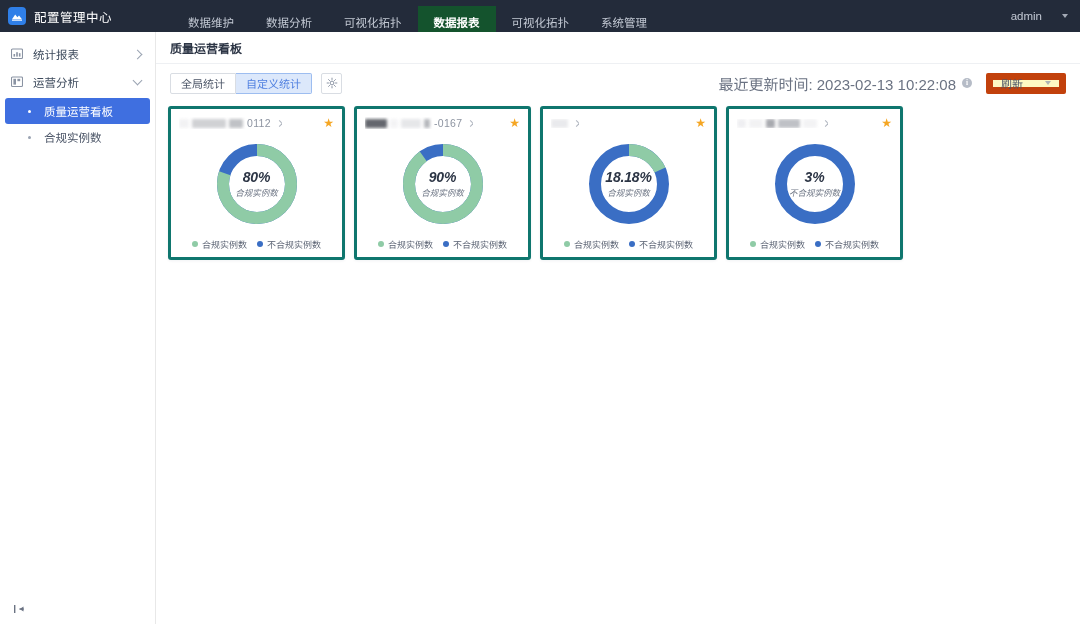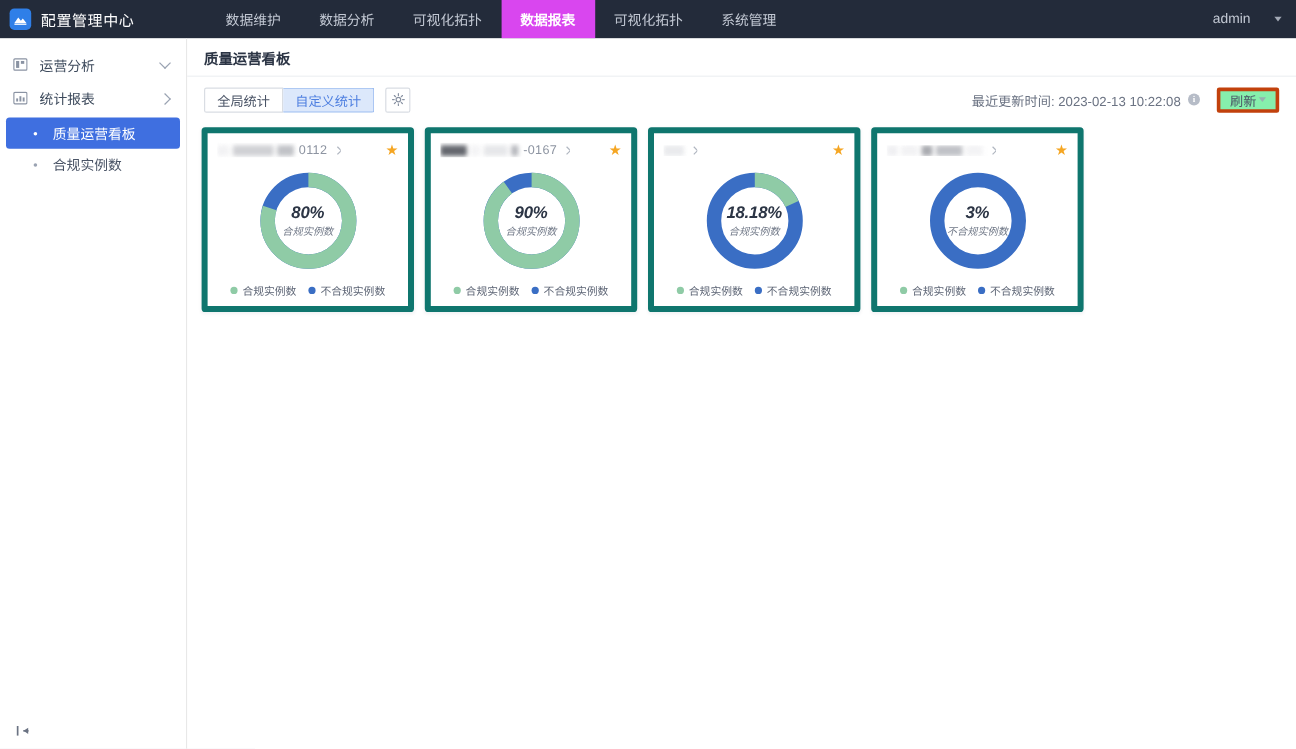--- a/index.html
+++ b/index.html
@@ -20,27 +20,27 @@
   .brand { display: flex; align-items: center; gap: 8px; padding-left: 8px; width: 148px; }
   .logo-box {
     width: 18px; height: 18px; border-radius: 4px;
     background: #2f7fe8; display: flex; align-items: center; justify-content: center;
     flex: none;
   }
   .logo-box svg { display: block; }
   .brand-title {
     color: #ffffff; font-size: 12.5px; letter-spacing: .5px; white-space: nowrap;
   }
-  .nav { display: flex; align-items: center; height: 20px; margin-left: 24px; }
+  .nav { display: flex; align-items: flex-start; height: 20px; margin-left: 24px; }
   .nav-item {
     display: flex; align-items: center; justify-content: center;
     padding: 0 16px; height: 32px;
     color: #c3c9d4; font-size: 11.5px; white-space: nowrap; cursor: pointer;
   }
-  .nav-item.active { background: #d946ef; color: #ffffff; font-weight: bold; }
+  .nav-item.active { background: #14532d; color: #ffffff; font-weight: bold; }
   .topbar-right {
     margin-left: auto; display: flex; align-items: center; gap: 20px;
     padding-right: 12px; color: #c3c9d4; font-size: 11.5px; cursor: pointer;
   }
   .caret-down {
     width: 0; height: 0; border-left: 3.5px solid transparent;
     border-right: 3.5px solid transparent; border-top: 4px solid currentColor;
     opacity: .8;
   }
 
@@ -110,40 +110,40 @@
   .seg-btn:last-child  { border-radius: 0 2px 2px 0; border-left: none; }
   .seg-btn.active { background: #dce8fb; border-color: #9dbdf0; color: #4e7fe0; }
   .icon-btn {
     width: 21px; height: 21px; margin-left: 9px; border: 1px solid #d9dde3;
     border-radius: 2px; background: #fff; display: flex; align-items: center;
     justify-content: center; cursor: pointer; color: #8a93a3;
   }
   .toolbar-right {
     margin-left: auto; display: flex; align-items: center; gap: 6px;
   }
-  .update-text { font-size: 11px; color: #6b7383; white-space: nowrap; }
+  .update-text { font-size: 15px; color: #6b7383; white-space: nowrap; }
   .info-ico {
     width: 10px; height: 10px; border-radius: 50%; background: #b6bcc7;
     color: #fff; font-size: 7.5px; line-height: 10px; text-align: center;
     font-weight: bold; font-family: "Liberation Serif", serif; cursor: pointer;
   }
   .refresh-btn {
-    height: 21px; padding: 0 8px; display: flex; align-items: center; gap: 2px;
-    border: 3px solid #c2410c; border-radius: 2px; background: #86efac;
+    height: 21px; padding: 0 8px; display: flex; align-items: center; gap: 22px;
+    border: 7px solid #c2410c; border-radius: 2px; background: #fef9c3;
     font-size: 11px; color: #4a5466; cursor: pointer; margin-left: 8px;
   }
   .refresh-btn .caret-down { border-top-color: #9aa3b2; }
 
   
   .cards {
     display: flex; gap: 9px; padding: 4px 14px 0 12px; align-items: flex-start;
   }
   .card {
     width: 177px; height: 154px; background: #ffffff;
-    border: 5px solid #0f766e; border-radius: 3px;
+    border: 3px solid #0f766e; border-radius: 3px;
     box-shadow: 0 1px 3px rgba(20,30,60,.06);
     display: flex; flex-direction: column; padding: 7px 8px 6px 8px;
   }
   .card-head { display: flex; align-items: center; height: 14px; }
   .card-title-wrap { display: flex; align-items: center; gap: 4px; overflow: hidden; }
   .redact {
     display: inline-flex; align-items: center; gap: 3px; filter: blur(1.6px);
     opacity: .85;
   }
   .redact i { display: inline-block; height: 9px; border-radius: 1px; }
@@ -201,44 +201,44 @@
     </div>
 
     <div class="topbar-right">
       <span>admin</span>
       <span class="caret-down"></span>
     </div>
   </div>
 
   <div class="sidebar">
     <div class="menu">
-
-      <div class="menu-group-head">
-        <span class="menu-ico">
-          <svg width="12" height="12" viewBox="0 0 12 12">
-            <rect x="0.5" y="1" width="11" height="9.5" rx="1" fill="none" stroke="#8a93a3" stroke-width="1.1"></rect>
-            <rect x="2.4" y="2.8" width="2.6" height="5.8" fill="#8a93a3"></rect>
-            <rect x="6.4" y="2.8" width="2.8" height="2.4" fill="#8a93a3"></rect>
-          </svg>
-        </span>
-        <span class="menu-label">运营分析</span>
-        <span class="chev down"></span>
-      </div>
 
       <div class="menu-group-head">
         <span class="menu-ico">
           <svg width="12" height="12" viewBox="0 0 12 12">
             <rect x="0.5" y="1" width="11" height="9.5" rx="1" fill="none" stroke="#8a93a3" stroke-width="1.1"></rect>
             <rect x="2.5" y="6" width="1.6" height="2.6" fill="#8a93a3"></rect>
             <rect x="5.2" y="4.2" width="1.6" height="4.4" fill="#8a93a3"></rect>
             <rect x="7.9" y="5.2" width="1.6" height="3.4" fill="#8a93a3"></rect>
           </svg>
         </span>
         <span class="menu-label">统计报表</span>
         <span class="chev right"></span>
+      </div>
+
+      <div class="menu-group-head">
+        <span class="menu-ico">
+          <svg width="12" height="12" viewBox="0 0 12 12">
+            <rect x="0.5" y="1" width="11" height="9.5" rx="1" fill="none" stroke="#8a93a3" stroke-width="1.1"></rect>
+            <rect x="2.4" y="2.8" width="2.6" height="5.8" fill="#8a93a3"></rect>
+            <rect x="6.4" y="2.8" width="2.8" height="2.4" fill="#8a93a3"></rect>
+          </svg>
+        </span>
+        <span class="menu-label">运营分析</span>
+        <span class="chev down"></span>
       </div>
 
       <div class="submenu">
         <div class="submenu-item active">
           <span class="dot"></span>
           <span>质量运营看板</span>
         </div>
         <div class="submenu-item">
           <span class="dot"></span>
           <span>合规实例数</span>

